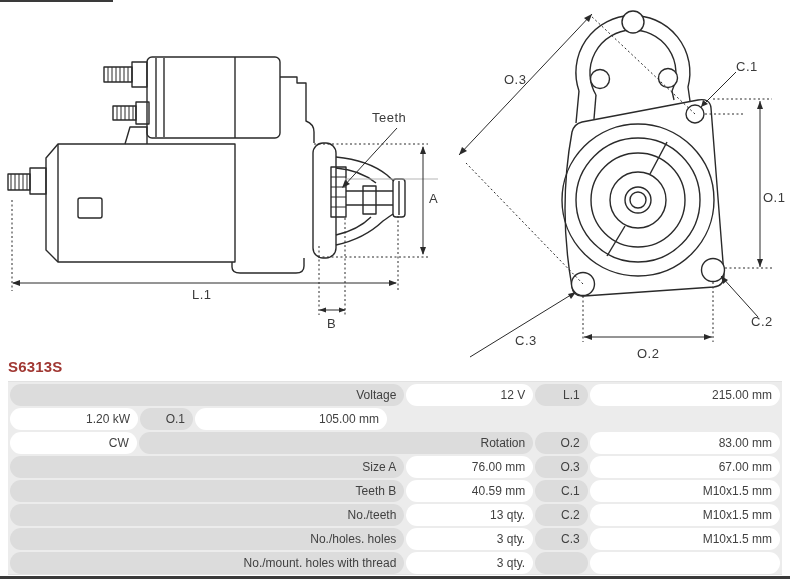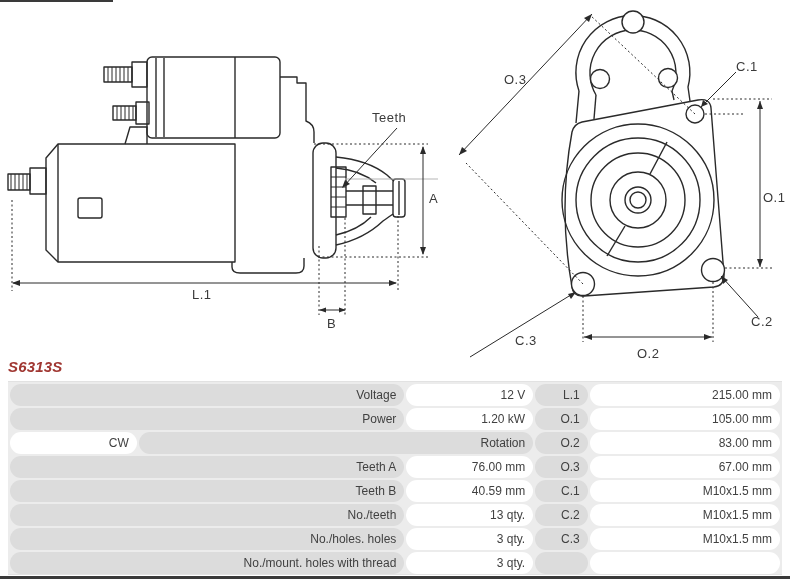--- a/index.html
+++ b/index.html
@@ -13,21 +13,20 @@
   svg text{
     font-family:"Liberation Sans", sans-serif;
     font-size:13px;
     fill:#3a3a3a;
     letter-spacing:.5px;
   }
   #part-title{
     position:absolute;left:8px;top:358px;
     font-size:15px;font-weight:700;color:#a03732;
     letter-spacing:.2px;
-    font-style:italic;
   }
   #spec-table{
     position:absolute;left:8px;top:381px;width:774px;height:194px;
     background:#ececec;border-top:1px solid #e2e2e2;border-bottom:1px solid #e2e2e2;
     padding:2px;box-sizing:border-box;
   }
   .spec-row{
     display:flex;height:22px;margin-bottom:2px;
     font-size:12px;color:#414141;line-height:22px;
   }
@@ -212,33 +211,32 @@
 
 <div id="spec-table">
   <div>
       <div class="spec-row">
         <div class="cell label">Voltage</div>
         <div class="cell value">12 V</div>
         <div class="cell dim">L.1</div>
         <div class="cell dimvalue">215.00 mm</div>
       </div>
       <div class="spec-row">
-        <div class="cell label">Power</div>
         <div class="cell value">1.20 kW</div>
         <div class="cell dim">O.1</div>
         <div class="cell dimvalue">105.00 mm</div>
       </div>
       <div class="spec-row">
         <div class="cell value">CW</div>
         <div class="cell label">Rotation</div>
         <div class="cell dim">O.2</div>
         <div class="cell dimvalue">83.00 mm</div>
       </div>
       <div class="spec-row">
-        <div class="cell label">Teeth A</div>
+        <div class="cell label">Size A</div>
         <div class="cell value">76.00 mm</div>
         <div class="cell dim">O.3</div>
         <div class="cell dimvalue">67.00 mm</div>
       </div>
       <div class="spec-row">
         <div class="cell label">Teeth B</div>
         <div class="cell value">40.59 mm</div>
         <div class="cell dim">C.1</div>
         <div class="cell dimvalue">M10x1.5 mm</div>
       </div>

